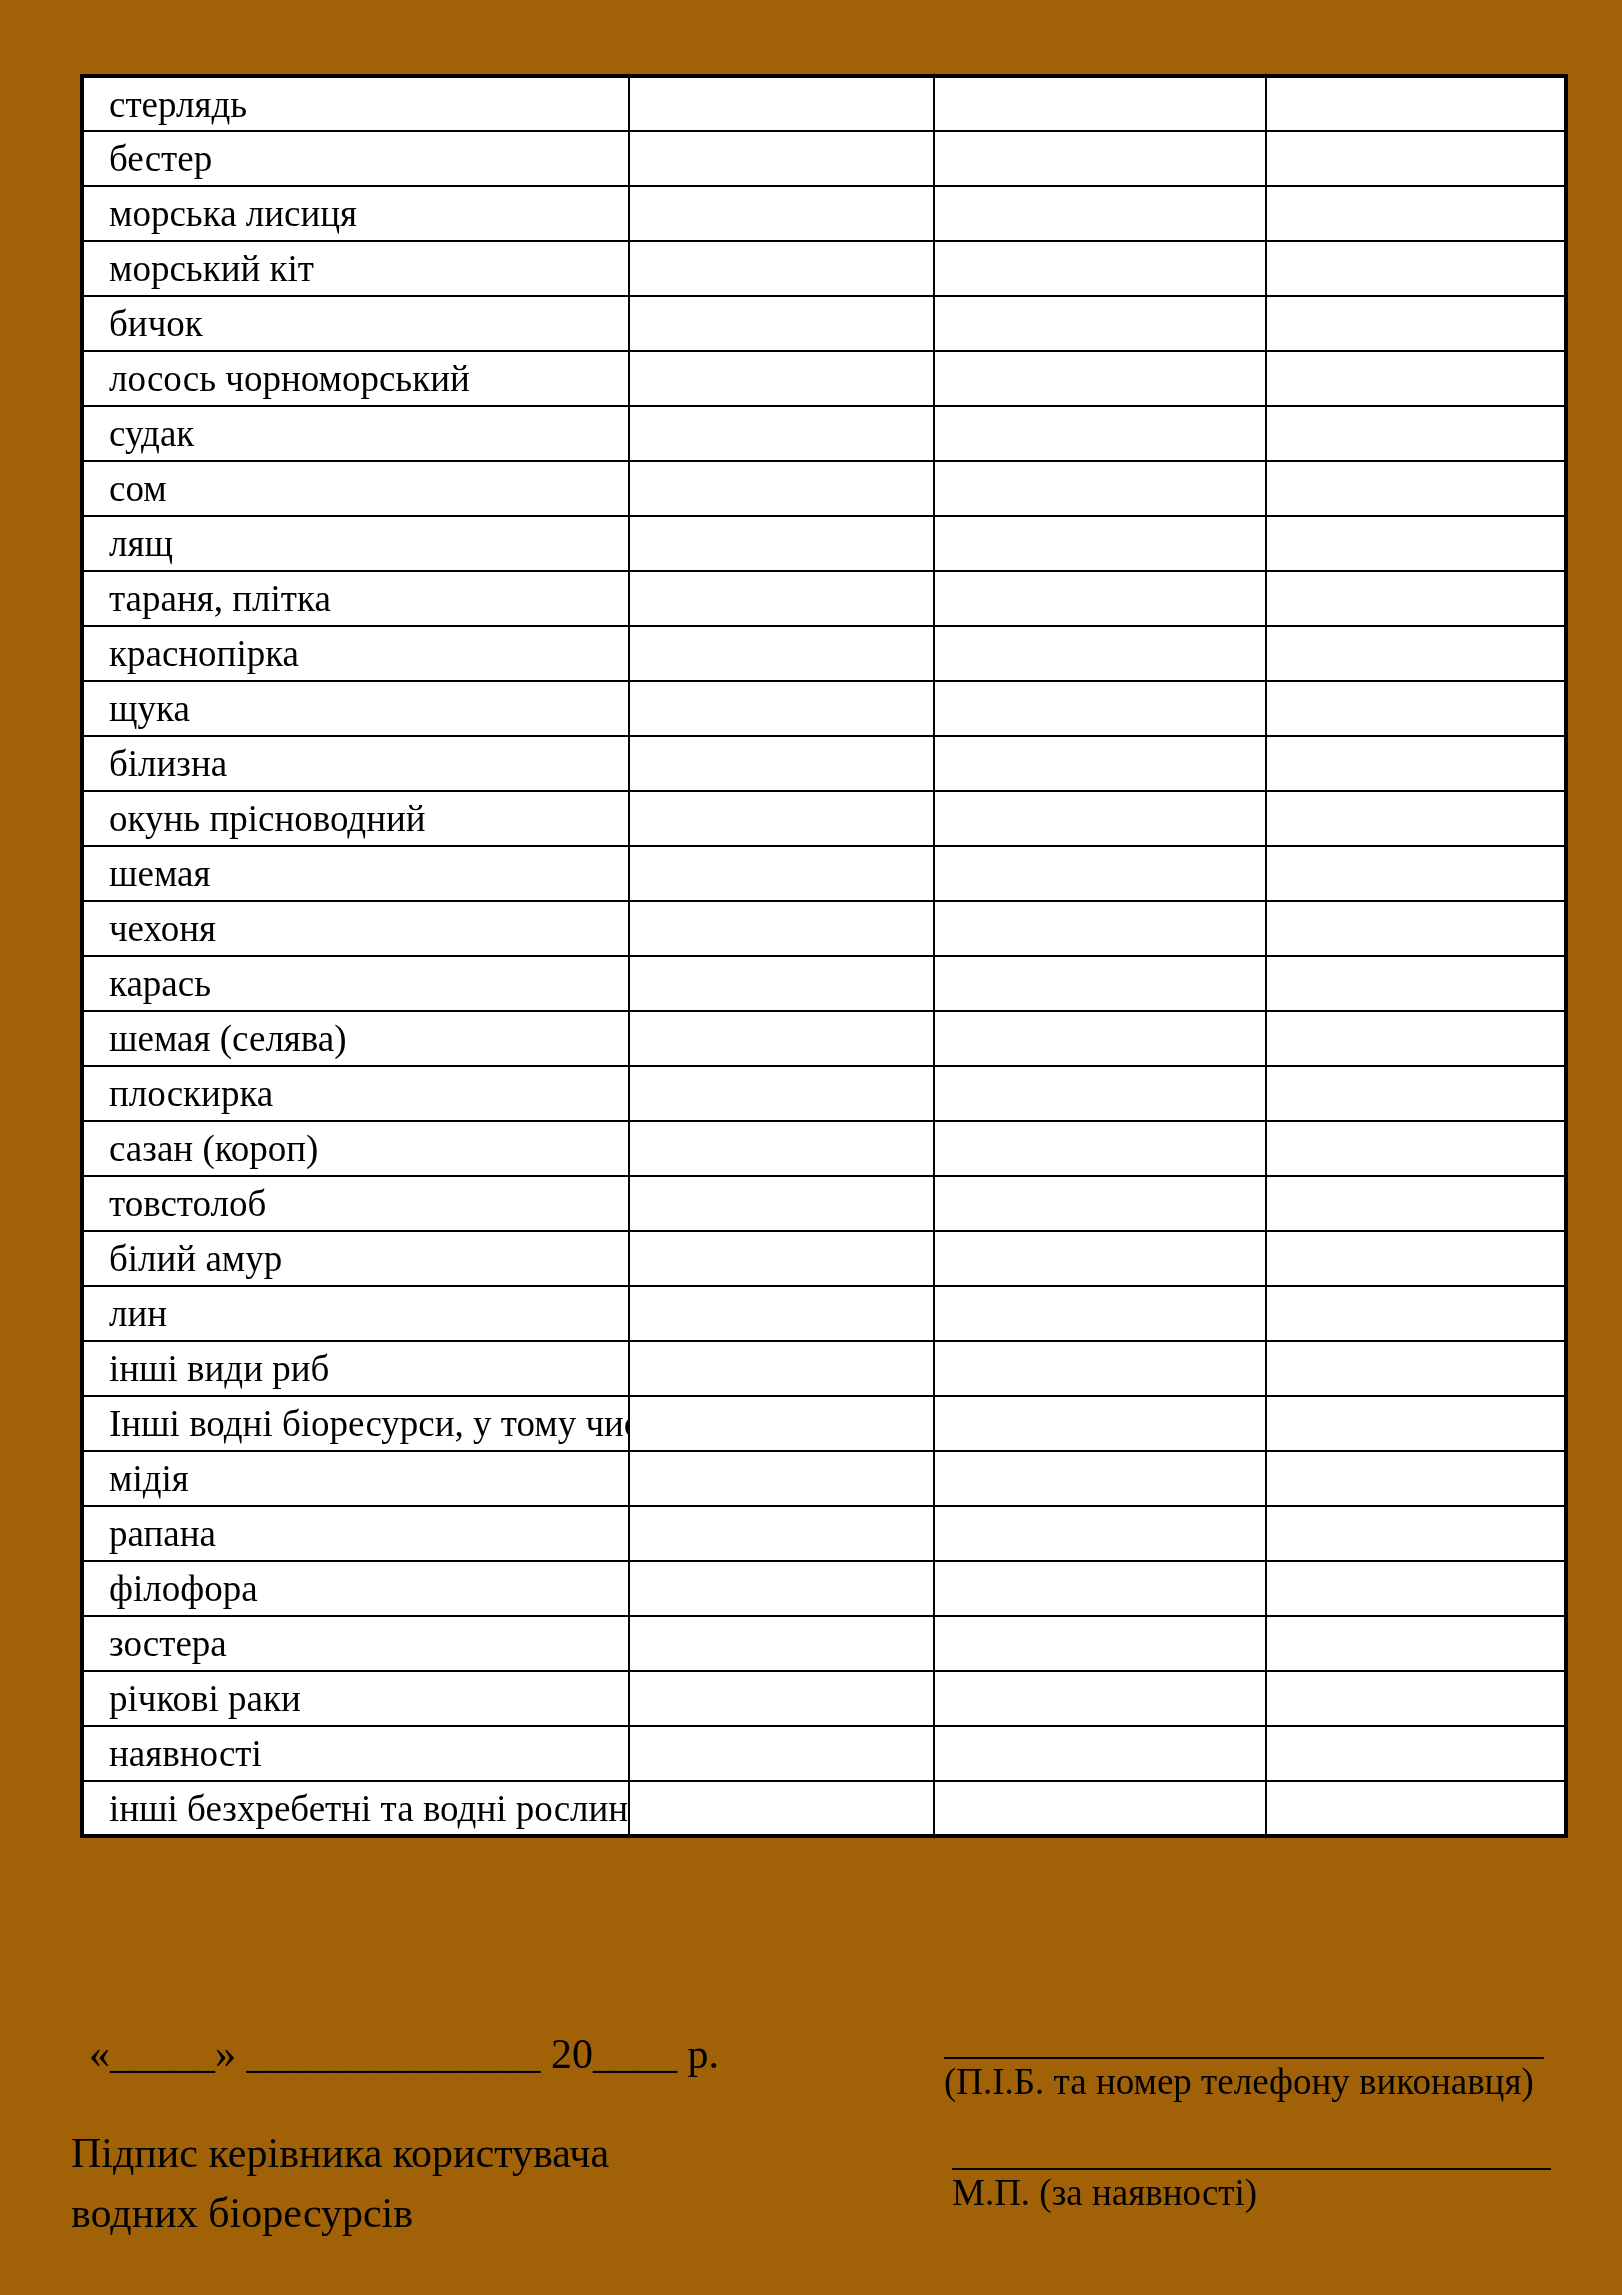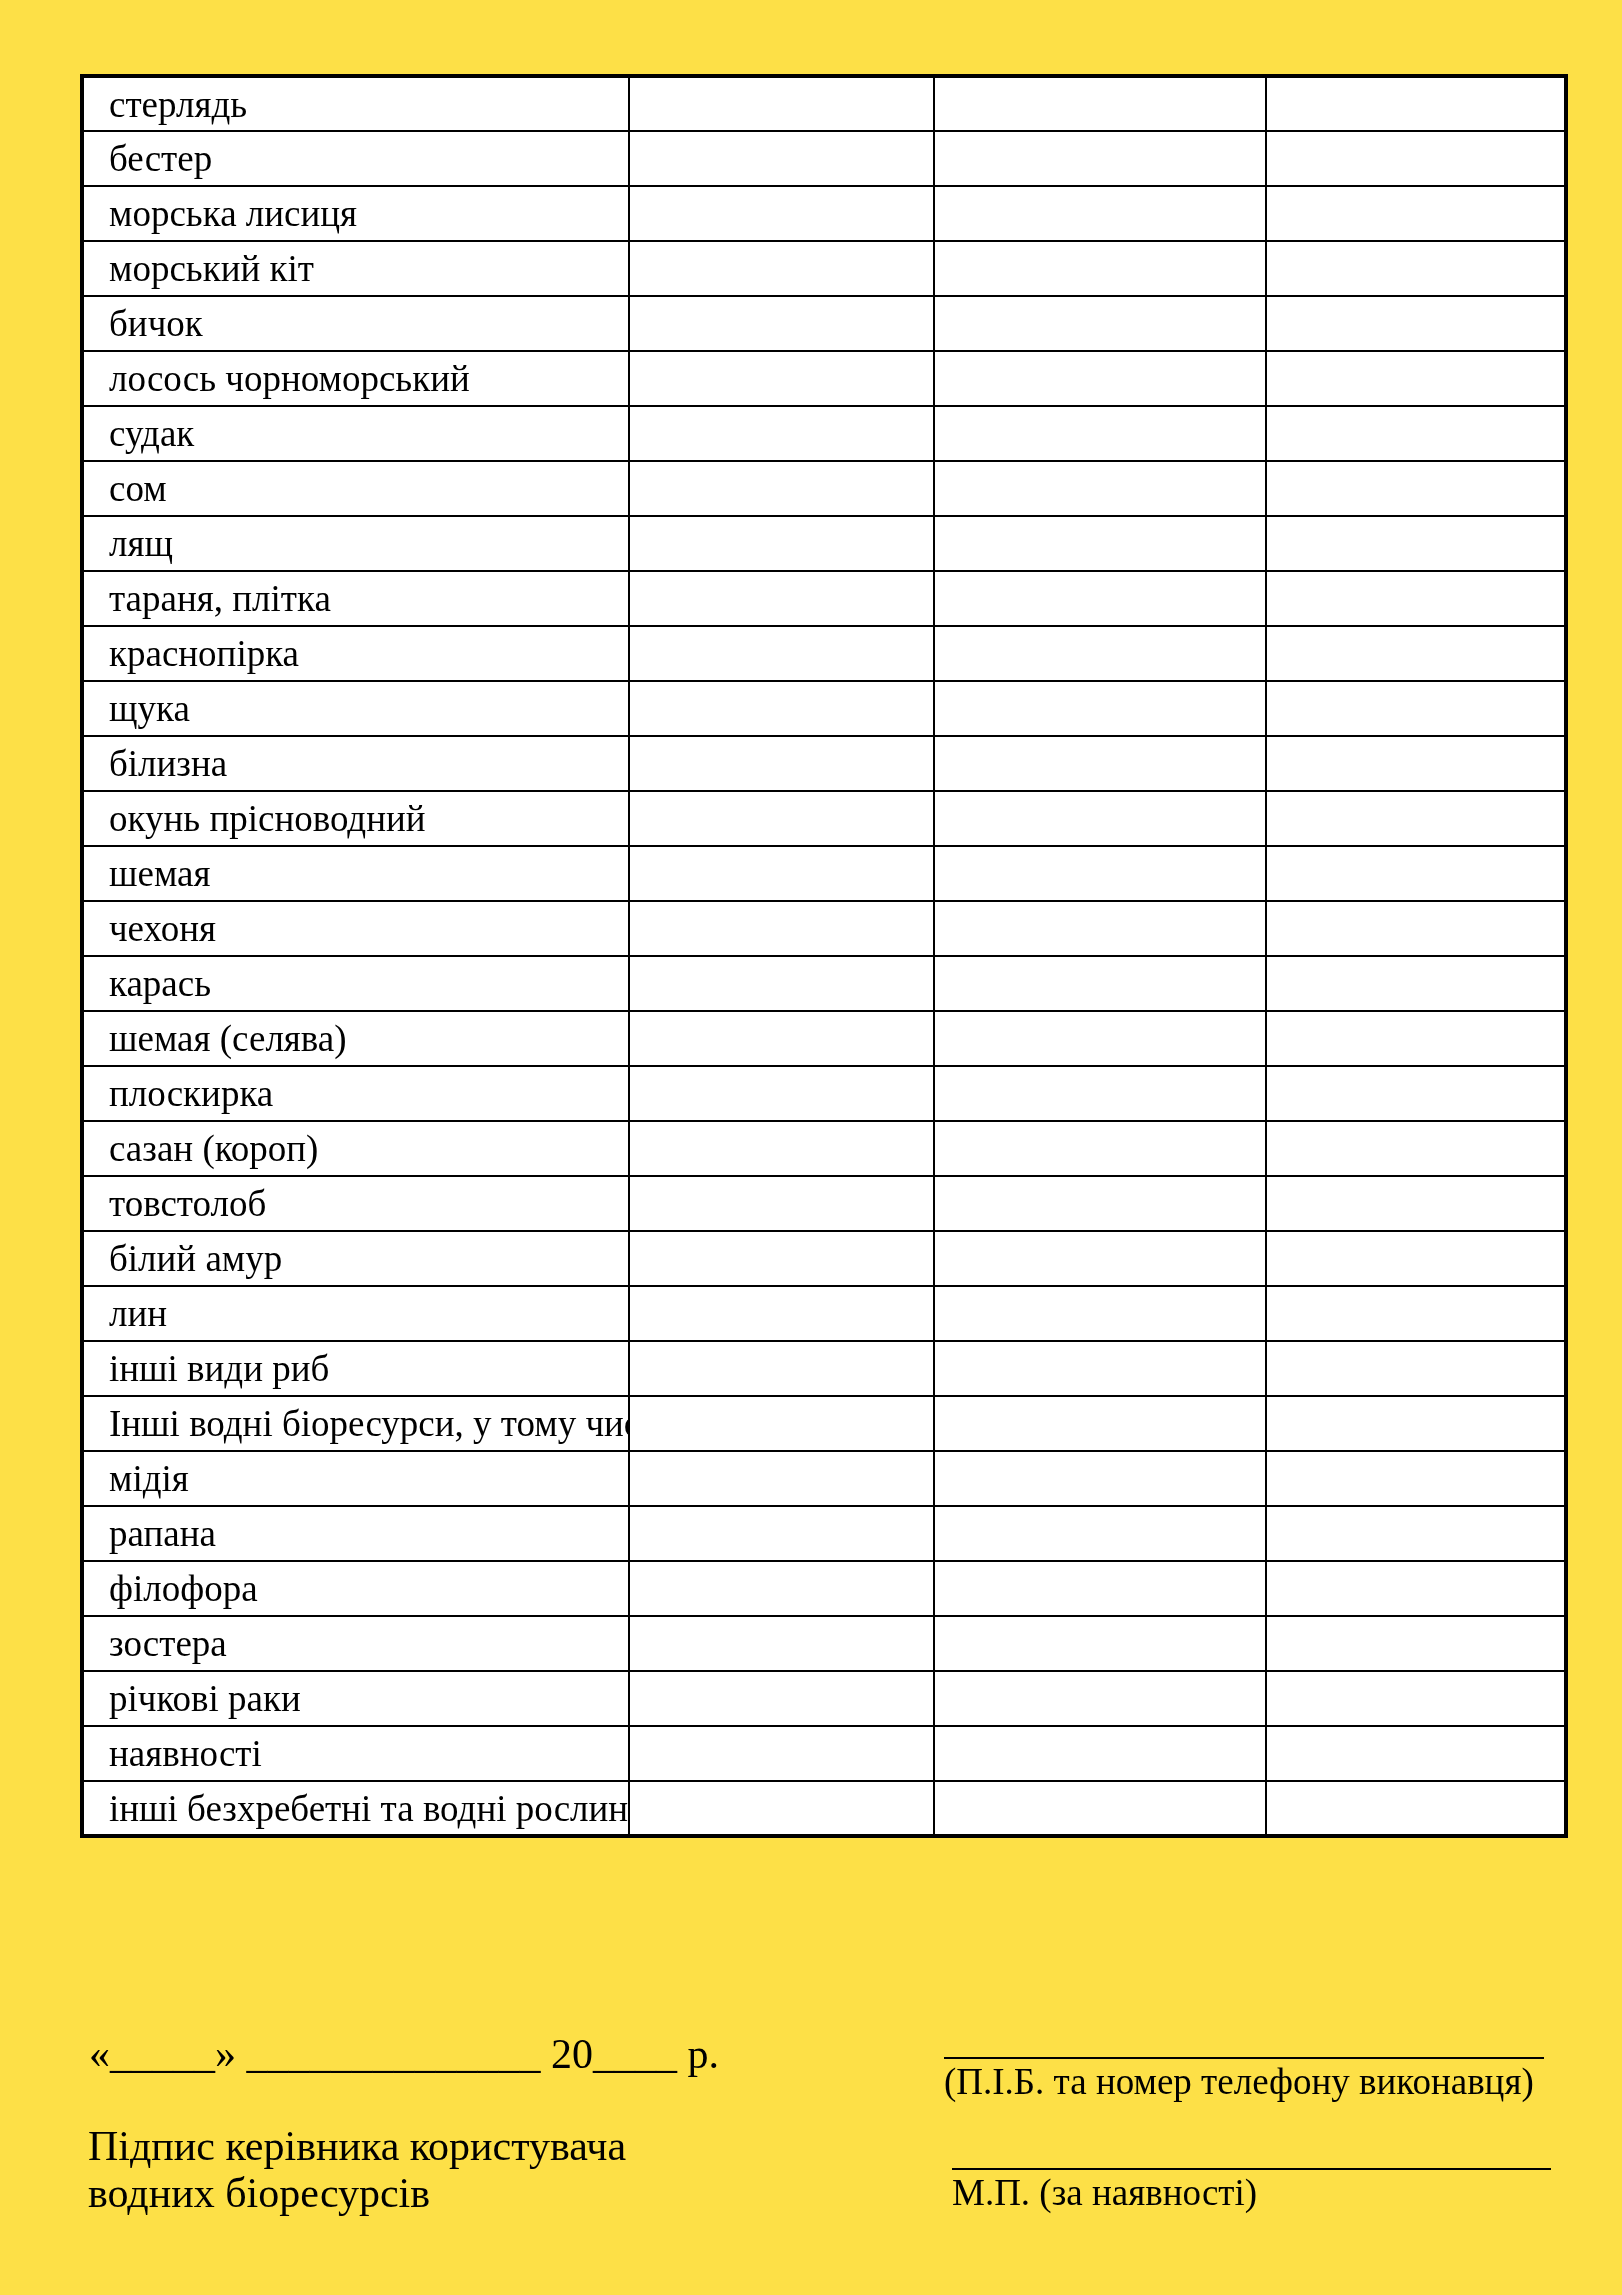--- a/index.html
+++ b/index.html
@@ -9,21 +9,21 @@
     background: #ffffff;
     font-family: "Liberation Serif", serif;
     color: #000000;
     position: relative;
     overflow: hidden;
   }
   .page {
     position: absolute;
     left: 0; top: 0;
     width: 1623px; height: 2295px;
-    background: #fde047;
+    background: #a16207;
   }
   table.species-table {
     position: absolute;
     left: 80px;
     top: 74px;
     width: 1484px;
     border-collapse: collapse;
     table-layout: fixed;
     border: 4.6px solid #000000;
   }
@@ -66,25 +66,25 @@
     height: 0;
     border-top: 2.6px solid #000000;
   }
   .caption {
     font-size: 37px;
     margin-top: 1.3px;
     color: #000000;
   }
   .signature-label {
     position: absolute;
-    left: 88px;
+    left: 71px;
     top: 2123px;
     width: 589px;
     font-size: 42px;
-    line-height: 47px;
+    line-height: 60px;
     color: #000000;
   }
 </style>
 </head>
 <body>
 
 <div class="page">
 
   <table class="species-table">
     <colgroup>

